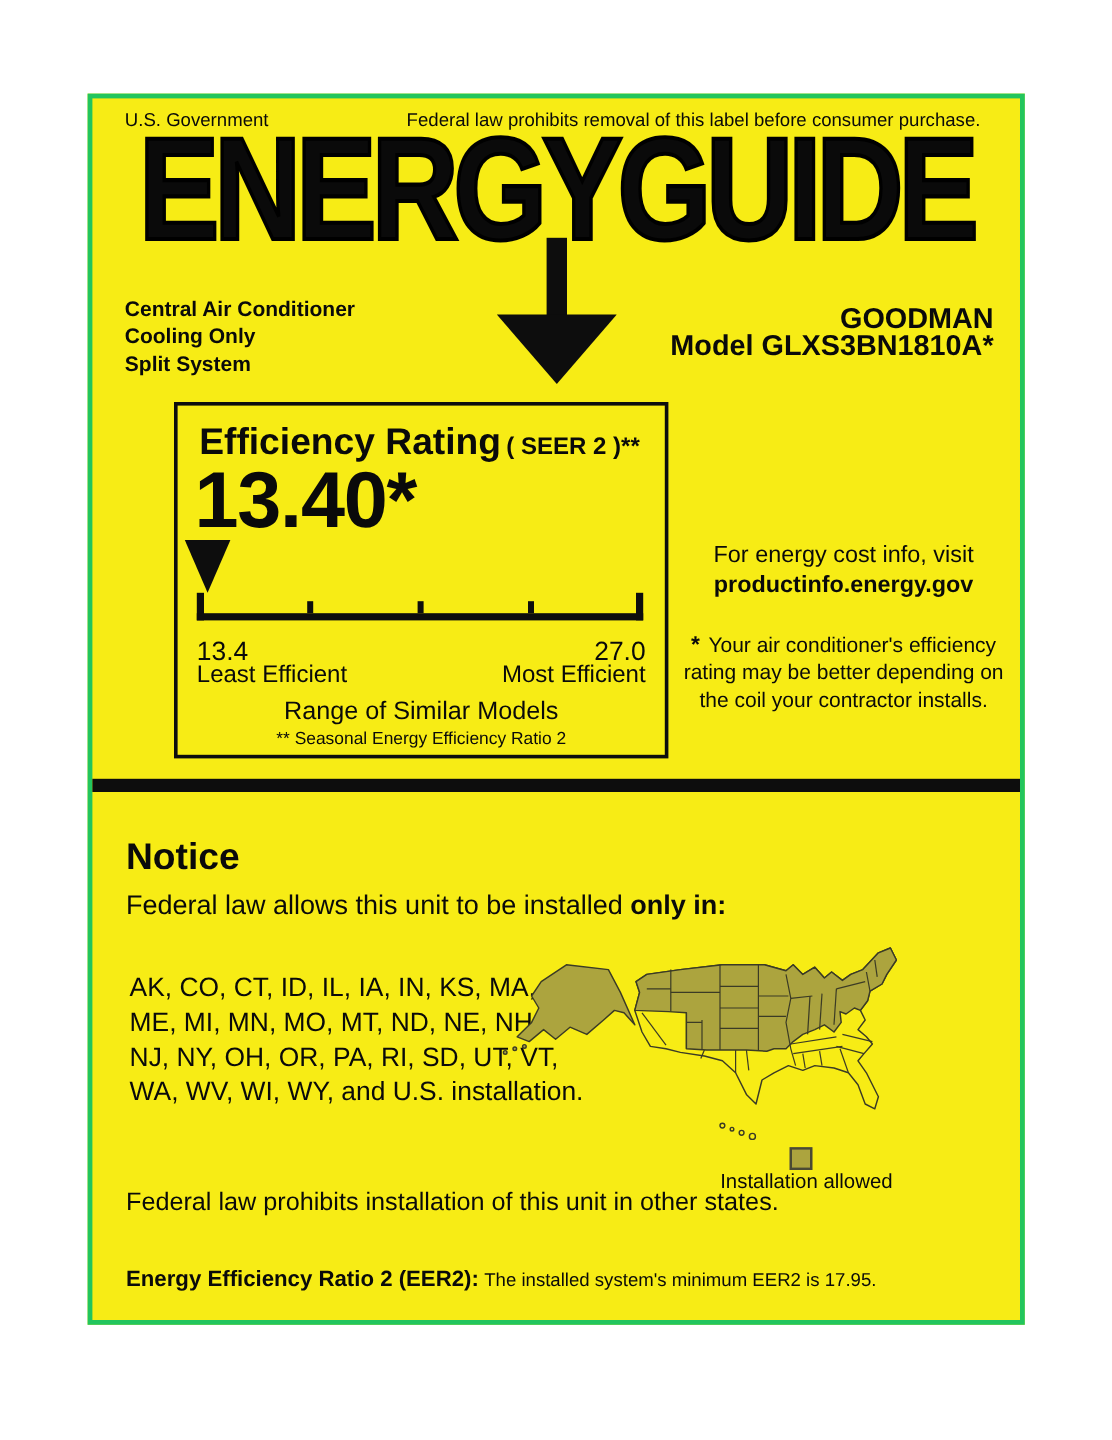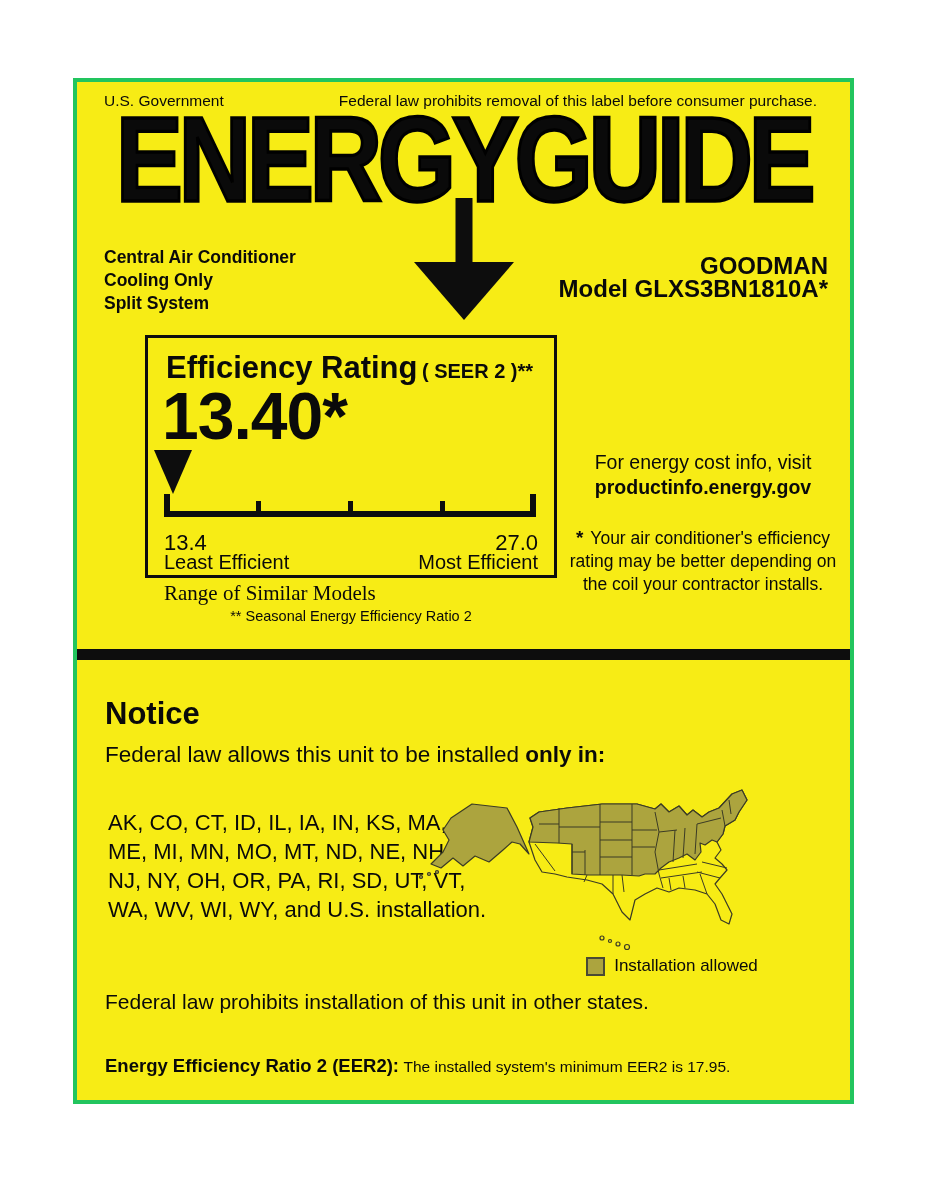--- a/index.html
+++ b/index.html
@@ -14,43 +14,43 @@
   .hdr-row{position:absolute;top:10px;left:27px;right:33px;display:flex;justify-content:space-between;font-size:15.5px;}
   .eg-title{
     position:absolute;top:16px;left:0;width:100%;text-align:center;
     font-weight:bold;font-size:90px;line-height:90px;letter-spacing:-4px;
     -webkit-text-stroke:2.5px #000;transform:scale(1.12,1.35);transform-origin:50% 0;
     white-space:nowrap;
   }
   .dn-arrow{position:absolute;top:116px;left:50%;transform:translateX(-50%);}
   .prod-left{position:absolute;top:164px;left:27px;font-weight:bold;font-size:17.5px;line-height:23px;}
   .prod-right{position:absolute;top:172px;right:22px;text-align:right;font-weight:bold;font-size:24px;line-height:23px;}
-  .eff-box{position:absolute;left:68px;top:253px;width:412px;height:243px;border:3px solid #0d0d0d;box-sizing:border-box;}
+  .eff-box{position:absolute;left:68px;top:253px;width:412px;height:297px;border:3px solid #0d0d0d;box-sizing:border-box;}
   .eff-title{position:absolute;top:12px;left:18px;white-space:nowrap;}
   .eff-title .big{font-weight:bold;font-size:31px;}
   .eff-title .suf{font-weight:bold;font-size:20px;}
   .eff-value{position:absolute;top:40px;left:14px;font-weight:bold;font-size:66px;letter-spacing:-1px;}
   .pointer{position:absolute;left:6px;top:112px;width:0;height:0;
     border-left:19px solid transparent;border-right:19px solid transparent;border-top:44px solid #0d0d0d;}
   .scale-svg{position:absolute;left:14px;top:150px;}
   .num-row{position:absolute;top:192px;left:16px;right:16px;display:flex;justify-content:space-between;font-weight:normal;font-size:22px;}
   .efflab-row{position:absolute;top:213px;left:16px;right:16px;display:flex;justify-content:space-between;font-size:20px;}
-  .range-lbl{position:absolute;top:243px;left:16px;width:100%;text-align:left;font-size:21px;font-family:Liberation Serif, serif;}
+  .range-lbl{position:absolute;top:243px;left:0;width:100%;text-align:center;font-size:21px;}
   .foot-lbl{position:absolute;top:270px;left:0;width:100%;text-align:center;font-size:14.5px;}
   .cost-info{position:absolute;left:492px;top:368px;width:268px;font-size:19.5px;line-height:25px;text-align:center;}
   .cost-info .bold{font-weight:bold;}
   .cost-note{margin-top:26px;font-size:17.5px;line-height:23px;}
   .cost-note .star{font-weight:bold;font-size:19px;margin-right:7px;}
   .divider{position:absolute;left:0;right:0;top:567px;height:11px;background:#0d0d0d;}
   .notice-title{position:absolute;left:28px;top:614px;font-weight:bold;font-size:31px;}
   .notice-intro{position:absolute;left:28px;top:660px;font-size:22.5px;}
   .notice-intro .bold{font-weight:bold;}
   .states{position:absolute;left:31px;top:726px;font-size:22px;line-height:29px;}
   .map-wrap{position:absolute;left:340px;top:700px;width:400px;}
-  .legend{position:absolute;left:455px;top:874px;width:280px;display:flex;align-items:center;justify-content:center;font-size:17px;}
+  .legend{position:absolute;left:455px;top:874px;width:280px;display:flex;align-items:center;justify-content:center;font-size:17px;flex-direction:column;}
   .legend .swatch{display:inline-block;width:15px;height:15px;background:#ACA43E;border:2px solid #4a4a33;margin-right:9px;}
   .prohibit{position:absolute;left:28px;top:908px;font-size:21px;}
   .eer-line{position:absolute;left:28px;top:973px;}
   .eer-line .bold{font-weight:bold;font-size:18.5px;}
   .eer-line .reg{font-size:15.5px;}
   svg{display:block;}
 </style>
 </head>
 <body>
 

